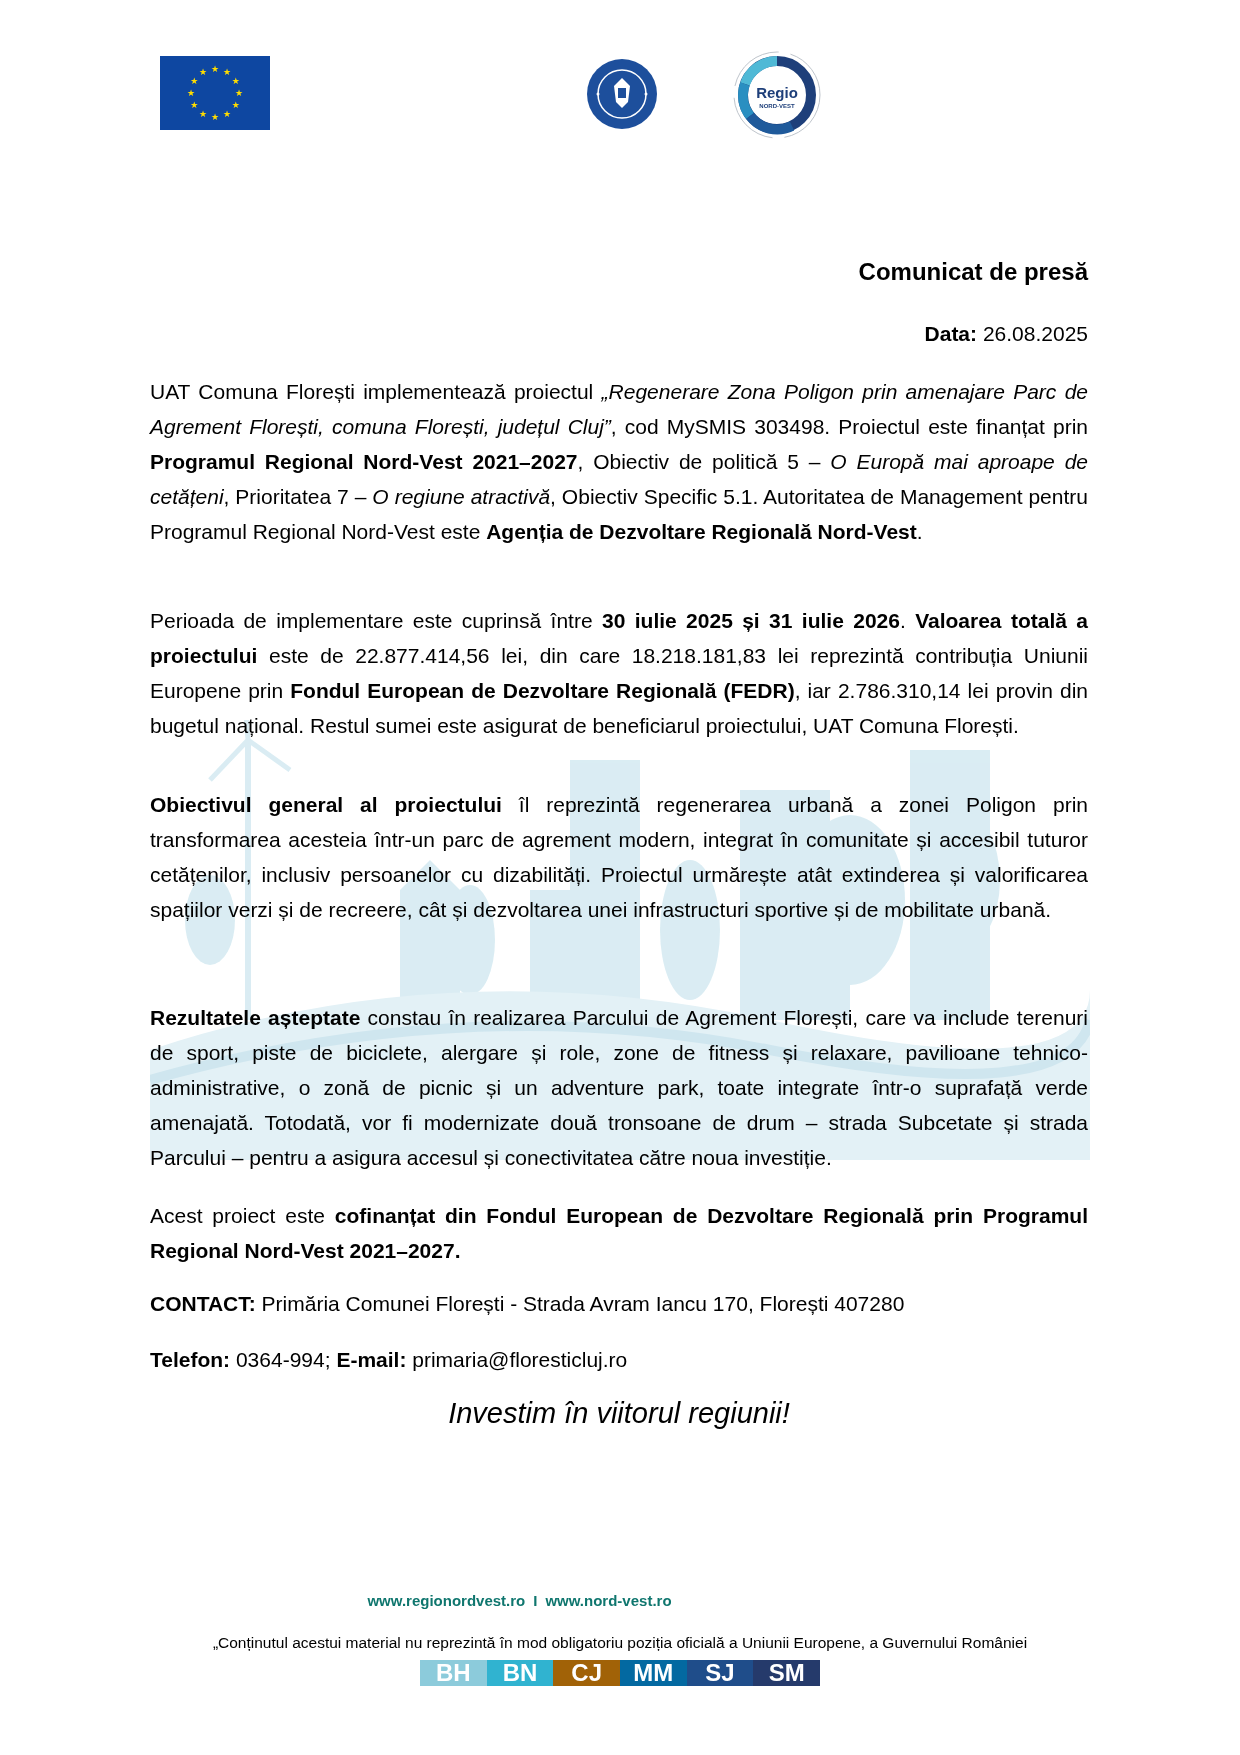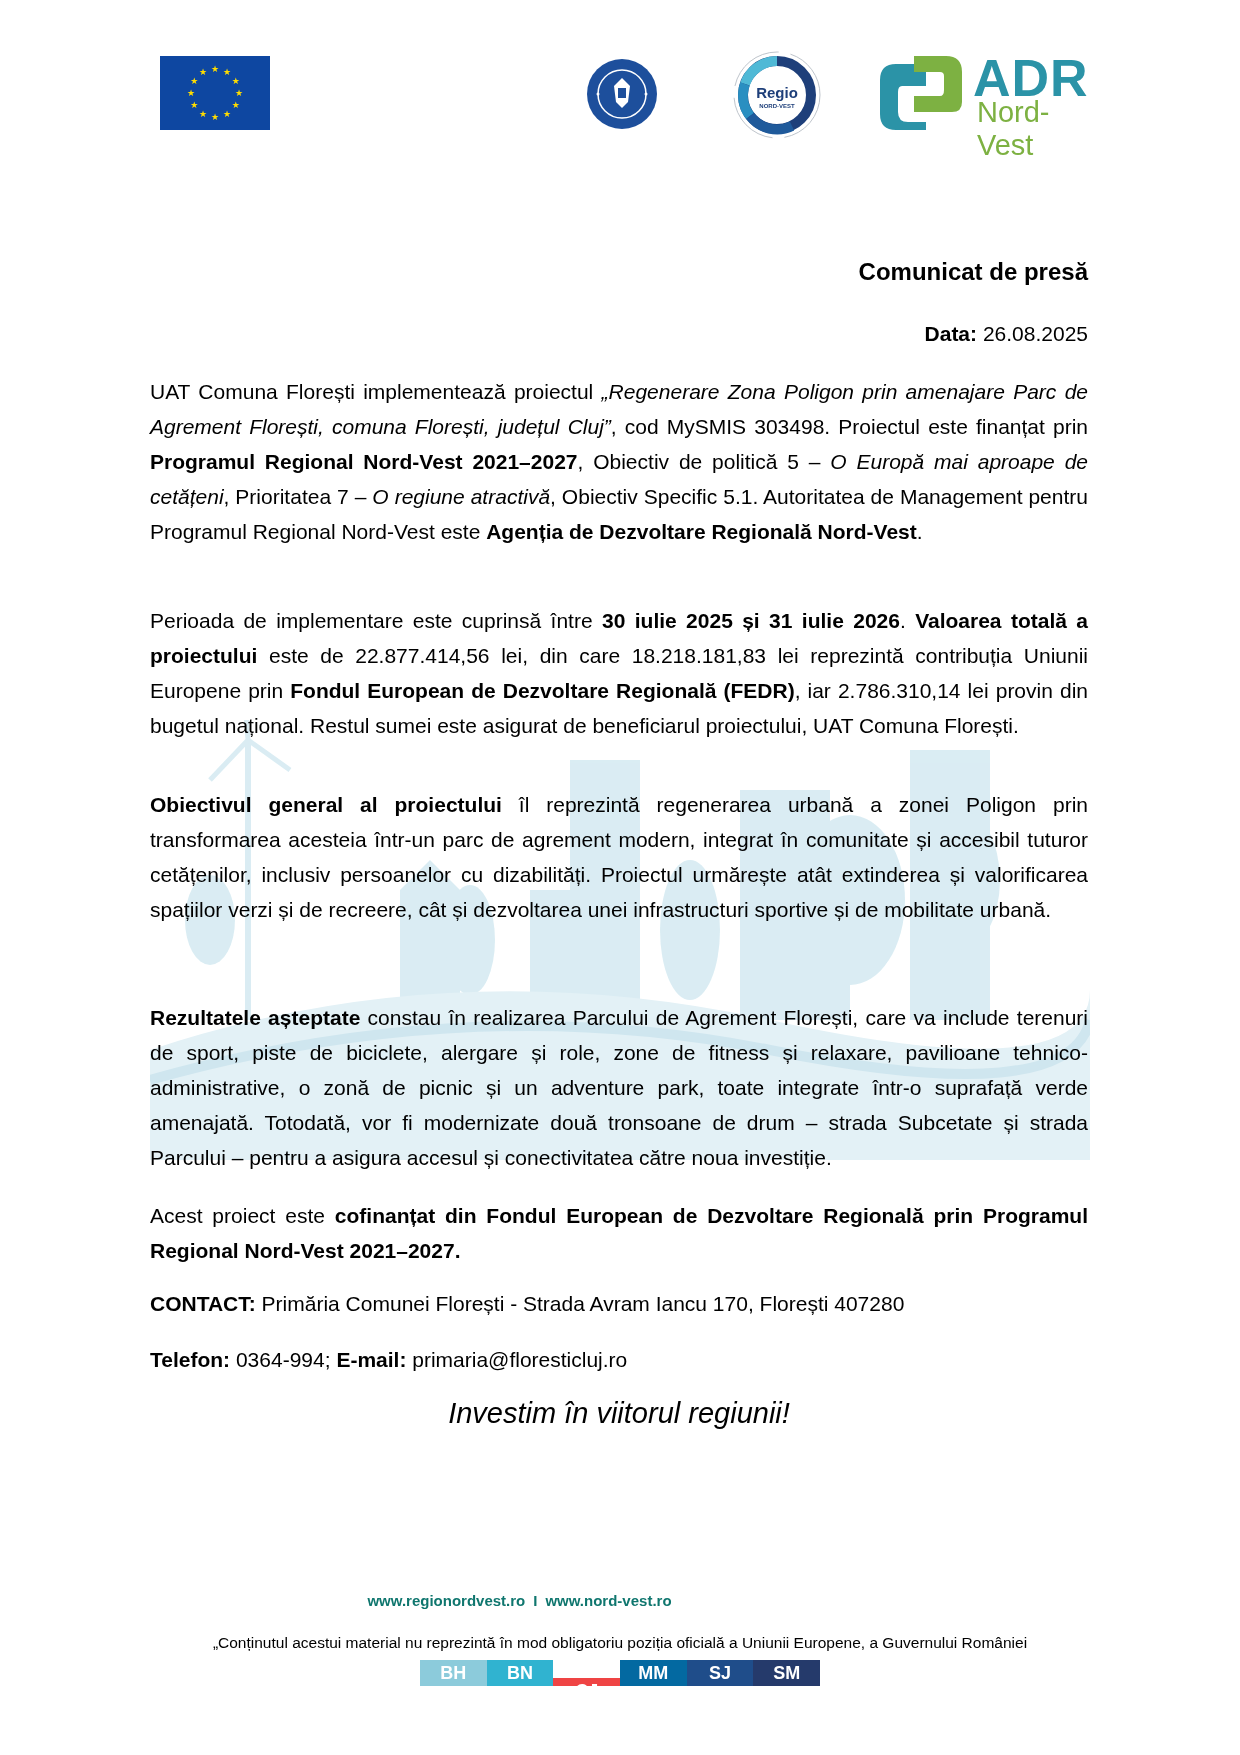--- a/index.html
+++ b/index.html
@@ -31,21 +31,21 @@
   .p5 { top: 1198px; }
   .p6 { top: 1286px; }
   .p7 { top: 1342px; }
   .slogan { position: absolute; top: 1397px; left: 0; width: 938px; text-align: center; font-size: 29px; font-weight: normal; font-style: italic; }
   b { font-weight: bold; }
   i { font-style: italic; }
 
   .footer-links { position: absolute; top: 1592px; left: 0; width: 1039px; text-align: center; font-weight: bold; font-size: 15px; color: #0f766e; font-family: "Liberation Sans", sans-serif; }
   .footer-links .sep { margin: 0 8px; }
   .county-bar { position: absolute; top: 1660px; left: 420px; width: 400px; height: 26px; display: flex; }
-  .county { flex: 1; color: #fff; font-weight: bold; font-size: 18px; text-align: center; line-height: 26px; font-family: "Liberation Sans", sans-serif; }
+  .county { flex: 1; color: #fff; font-weight: bold; font-size: 24px; text-align: center; line-height: 26px; font-family: "Liberation Sans", sans-serif; }
   .disclaimer { position: absolute; top: 1632px; left: 0; width: 1240px; text-align: center; font-size: 15.5px; line-height: 22px; z-index: 2; font-family: "Liberation Sans", sans-serif; }
 </style>
 </head>
 <body>
 
 <div class="logo-bar">
   <div class="eu-flag">
     <svg viewBox="0 0 110 74" id="eu-stars">
         <text x="55" y="16" text-anchor="middle" font-size="9" fill="#ffdd00">★</text>
         <text x="67" y="19.215390309173472" text-anchor="middle" font-size="9" fill="#ffdd00">★</text>
@@ -79,28 +79,20 @@
       <circle cx="45" cy="45" r="34" fill="none" stroke="#1e3f7a" stroke-width="10"></circle>
       <path d="M45 11 A34 34 0 0 0 13 34" fill="none" stroke="#4fb9d6" stroke-width="10"></path>
       <path d="M13 34 A34 34 0 0 0 18 66" fill="none" stroke="#2a8fc1" stroke-width="10"></path>
       <path d="M18 66 A34 34 0 0 0 60 76" fill="none" stroke="#1f5a9b" stroke-width="10"></path>
       <circle cx="45" cy="45" r="27" fill="#ffffff"></circle>
       <text x="45" y="48" text-anchor="middle" font-family="Liberation Sans, sans-serif" font-weight="bold" font-size="15" fill="#1e3f7a">Regio</text>
       <text x="45" y="58" text-anchor="middle" font-family="Liberation Sans, sans-serif" font-weight="bold" font-size="6" fill="#1e3f7a">NORD-VEST</text>
     </svg>
   </div>
 
-  <div class="adr-logo">
-    <svg class="adr-mark" viewBox="0 0 100 74">
-      <path d="M10 24 Q10 8 26 8 L56 8 L56 30 L32 30 Q28 30 28 36 L28 56 Q28 66 38 66 L56 66 L56 74 L26 74 Q10 74 10 58 Z" fill="#2b93a7"></path>
-      <path d="M44 0 L76 0 Q92 0 92 16 L92 46 Q92 56 82 56 L44 56 L44 40 L70 40 Q74 40 74 34 L74 20 Q74 16 70 16 L44 16 Z" fill="#7db142"></path>
-    </svg>
-    <div class="adr-name">ADR</div>
-    <div class="adr-sub">Nord-Vest</div>
-  </div>
 </div>
 
 <svg class="bg-illu" viewBox="0 0 940 440">
   <g fill="#d6ebf2" opacity="0.9">
     <rect x="420" y="40" width="70" height="260"></rect>
     <rect x="590" y="70" width="90" height="230"></rect>
     <rect x="760" y="30" width="80" height="270"></rect>
     <rect x="640" y="130" width="60" height="170"></rect>
     <rect x="380" y="170" width="60" height="130"></rect>
     <path d="M250 170 L280 140 L310 170 L310 300 L250 300 Z"></path>
@@ -140,21 +132,21 @@
   <div class="slogan">Investim în viitorul regiunii!</div>
 </div>
 
 <div class="footer-links">
   <span>www.regionordvest.ro</span><span class="sep">I</span><span>www.nord-vest.ro</span>
 </div>
 
 <div class="county-bar" id="county-bar">
     <div class="county" style="background: rgb(140, 203, 219);">BH</div>
     <div class="county" style="background: rgb(48, 179, 208);">BN</div>
-    <div class="county" style="background: #ef4444; margin-top: 18px;">CJ</div>
+    <div class="county" style="background: #a16207;">CJ</div>
     <div class="county" style="background: #0369a1;">MM</div>
     <div class="county" style="background: rgb(31, 77, 138);">SJ</div>
     <div class="county" style="background: rgb(37, 58, 107);">SM</div>
   </div>
 
 <div class="disclaimer">
   <div>„Conținutul acestui material nu reprezintă în mod obligatoriu poziția oficială a Uniunii Europene, a Guvernului României</div>
 </div>
 
 </body></html>

